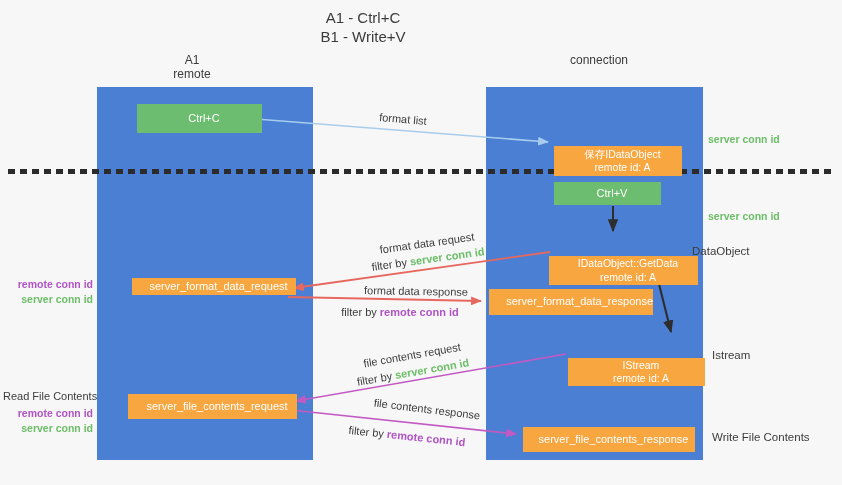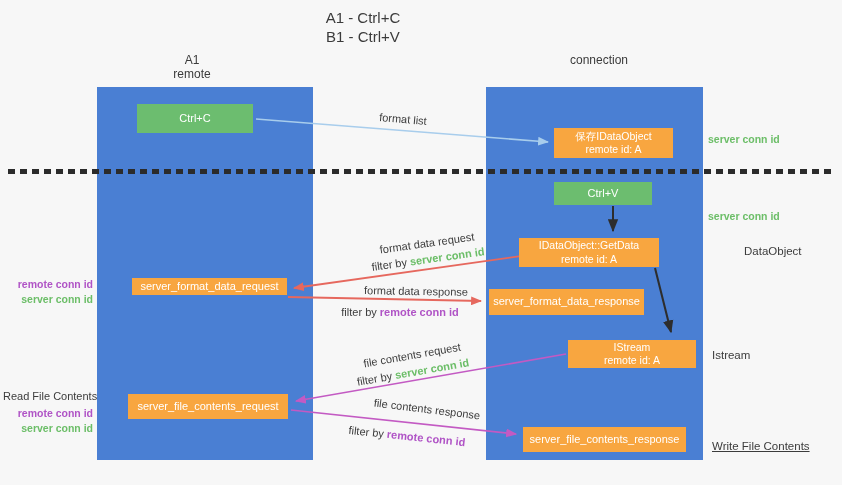--- a/index.html
+++ b/index.html
@@ -18,23 +18,23 @@
   }
   .lane { position:absolute; top:87px; height:373px; background:#4a7fd3; z-index:1; }
   .arrows { position:absolute; left:0; top:0; z-index:2; pointer-events:none; }
   .dotted-line {
     position:absolute; left:8px; top:169px; width:828px; height:5px; z-index:3;
     background:repeating-linear-gradient(90deg,#2b2b2b 0 7px,transparent 7px 12px);
   }
   .node {
     position:absolute; z-index:4; display:flex; flex-direction:column;
     align-items:center; justify-content:center; color:#ffffff; text-align:center;
-    font-size:11px; line-height:13.5px;
+    font-size:11px; line-height:13.5px;padding-left:9px;
   }
-  .node.two-line { font-size:10.5px; }
+  .node.two-line { font-size:10.5px;margin-top:18px; }
   .node.green { background:#6cbd6f; }
   .node.orange { background:#f8a640; }
   .elabel {
     position:absolute; z-index:5; white-space:nowrap; font-size:11px;
     color:#3c3c3c;
   }
   .centered { transform:translate(-50%,-50%); }
   .green-bold { color:#6cbe68; font-weight:bold; }
   .purple-bold { color:#b054c6; font-weight:bold; }
   .margin-block {
@@ -44,21 +44,21 @@
   .margin-label { position:absolute; z-index:5; font-size:11.5px; white-space:nowrap; color:#3c3c3c; }
   .margin-label.greenish { font-size:10.5px; font-weight:bold; color:#6cbe68; }
 </style>
 </head>
 <body>
 
 <div class="canvas">
 
   <div class="title">
     <div>A1 - Ctrl+C</div>
-    <div>B1 - Ctrl+V</div>
+    <div>B1 - Write+V</div>
   </div>
 
   <div class="lane-header" style="left:132px;">
     <div>A1</div>
     <div>remote</div>
   </div>
   <div class="lane-header" style="left:539px;">
     <div>connection</div>
   </div>
 
@@ -97,30 +97,30 @@
 
   <div class="node orange two-line" style="left:554px; top:128px; width:119px; height:30px;">
     <div>保存IDataObject</div>
     <div>remote id: A</div>
   </div>
 
   <div class="node green" style="left:554px; top:182px; width:98px; height:23px;text-align:right;">
     <div>Ctrl+V</div>
   </div>
 
-  <div class="node orange two-line" style="left:519px; top:238px; width:140px; height:29px;">
+  <div class="node orange two-line" style="left:549px; top:238px; width:140px; height:29px;">
     <div>IDataObject::GetData</div>
     <div>remote id: A</div>
   </div>
 
   <div class="node orange" style="left:132px; top:278px; width:155px; height:17px;">
     <div>server_format_data_request</div>
   </div>
 
-  <div class="node orange" style="left:489px; top:289px; width:155px; height:26px;">
+  <div class="node orange" style="left:489px; top:289px; width:155px; height:26px;align-items:flex-end;">
     <div>server_format_data_response</div>
   </div>
 
   <div class="node orange two-line" style="left:568px; top:340px; width:128px; height:28px;">
     <div>IStream</div>
     <div>remote id: A</div>
   </div>
 
   <div class="node orange" style="left:128px; top:394px; width:160px; height:25px;">
     <div>server_file_contents_request</div>
@@ -167,17 +167,17 @@
 
   <div class="margin-block" style="left:3px; top:389px; width:90px; font-size:11px; color:#3c3c3c; font-weight:normal;">Read File Contents</div>
 
   <div class="margin-block" style="left:3px; top:406px; width:90px;">
     <div class="purple-bold">remote conn id</div>
     <div class="green-bold">server conn id</div>
   </div>
 
   <div class="margin-label greenish" style="left:708px; top:133px;">server conn id</div>
   <div class="margin-label greenish" style="left:708px; top:210px;">server conn id</div>
-  <div class="margin-label" style="left:744px; top:245px;">DataObject</div>
+  <div class="margin-label" style="left:692px; top:245px;">DataObject</div>
   <div class="margin-label" style="left:712px; top:349px;">Istream</div>
-  <div class="margin-label" style="left:712px; top:440px;text-decoration:underline;">Write File Contents</div>
+  <div class="margin-label" style="left:712px; top:431px;">Write File Contents</div>
 
 </div>
 
 </body></html>

